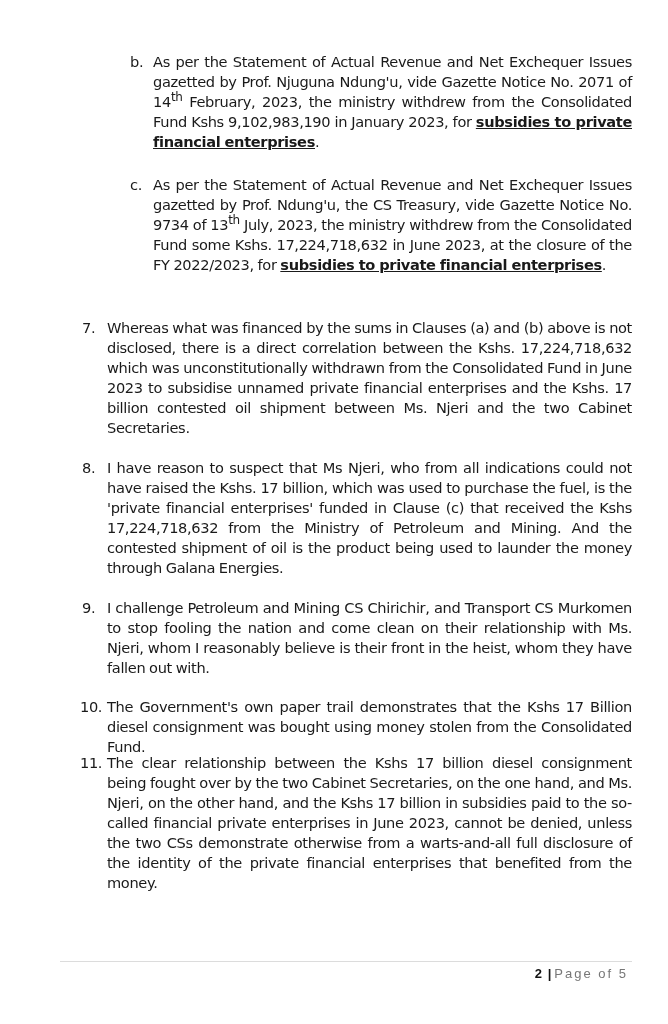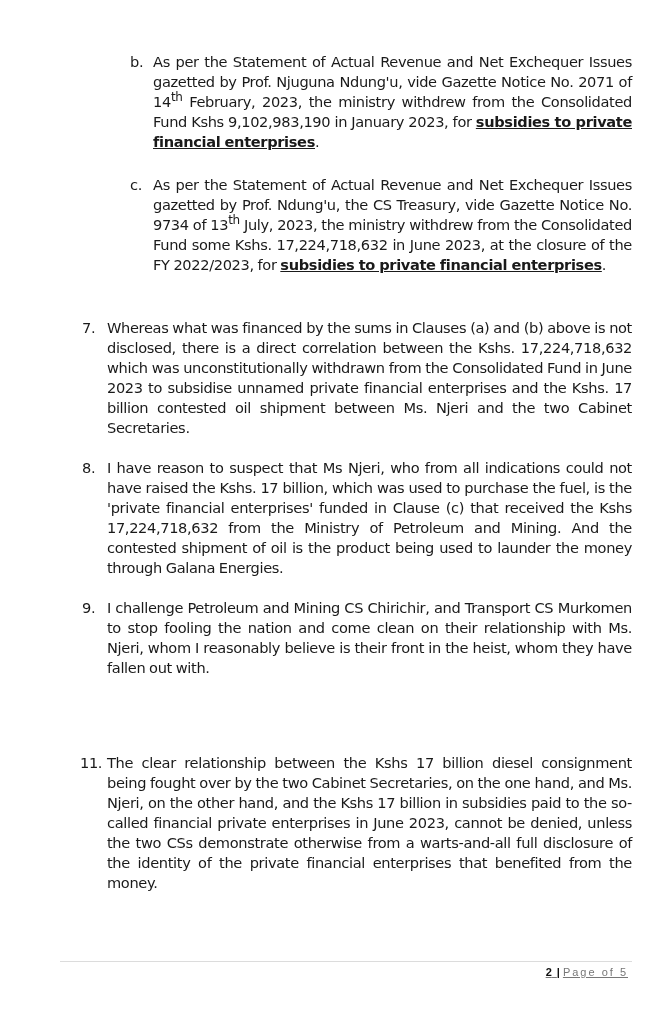--- a/index.html
+++ b/index.html
@@ -11,21 +11,21 @@
   .marker { position:absolute; top:0; }
   .text { display:block; }
   .text sup { font-size:12px; line-height:0; vertical-align:super; }
   .u { font-weight:bold; text-decoration:underline; }
   .sub { left:153px; width:479px; }
   .sub .marker { left:-23px; }
   .num { left:107px; width:525px; }
   .num .marker { left:-25px; }
   .rule { position:absolute; left:60px; top:961px; width:572px; height:1px; background:#dcdcdc; }
   .footer { position:absolute; right:40px; top:966px; font-family:"Liberation Sans", sans-serif;
-            font-size:11px; color:#777; letter-spacing:2px;text-decoration:underline; }
+            font-size:13px; color:#777; letter-spacing:2px; }
   .footer b { color:#111; letter-spacing:0; }
   .footer .bar { color:#111; font-weight:bold; letter-spacing:0; margin-right:3px; }
 </style>
 </head>
 <body>
 
 <div class="page">
 
   <div class="item sub" style="top:52px;">
     <span class="marker">b.</span>
@@ -45,20 +45,24 @@
   <div class="item num" style="top:458px;">
     <span class="marker">8.</span>
     <span class="text">I have reason to suspect that Ms Njeri, who from all indications could not have raised the Kshs. 17 billion, which was used to purchase the fuel, is the 'private financial enterprises' funded in Clause (c) that received the Kshs 17,224,718,632 from the Ministry of Petroleum and Mining. And the contested shipment of oil is the product being used to launder the money through Galana Energies.</span>
   </div>
 
   <div class="item num" style="top:598px;">
     <span class="marker">9.</span>
     <span class="text">I challenge Petroleum and Mining CS Chirichir, and Transport CS Murkomen to stop fooling the nation and come clean on their relationship with Ms. Njeri, whom I reasonably believe is their front in the heist, whom they have fallen out with.</span>
   </div>
 
+  <div class="item num" style="top:697px;">
+    <span class="marker" style="left:-27px;">10.</span>
+    <span class="text">The Government's own paper trail demonstrates that the Kshs 17 Billion diesel consignment was bought using money stolen from the Consolidated Fund.</span>
+  </div>
 
   <div class="item num" style="top:753px;">
     <span class="marker" style="left:-27px;">11.</span>
     <span class="text">The clear relationship between the Kshs 17 billion diesel consignment being fought over by the two Cabinet Secretaries, on the one hand, and Ms. Njeri, on the other hand, and the Kshs 17 billion in subsidies paid to the so-called financial private enterprises in June 2023, cannot be denied, unless the two CSs demonstrate otherwise from a warts-and-all full disclosure of the identity of the private financial enterprises that benefited from the money.</span>
   </div>
 
   <div class="rule"></div>
 
   <div class="footer">
     <b>2</b>

